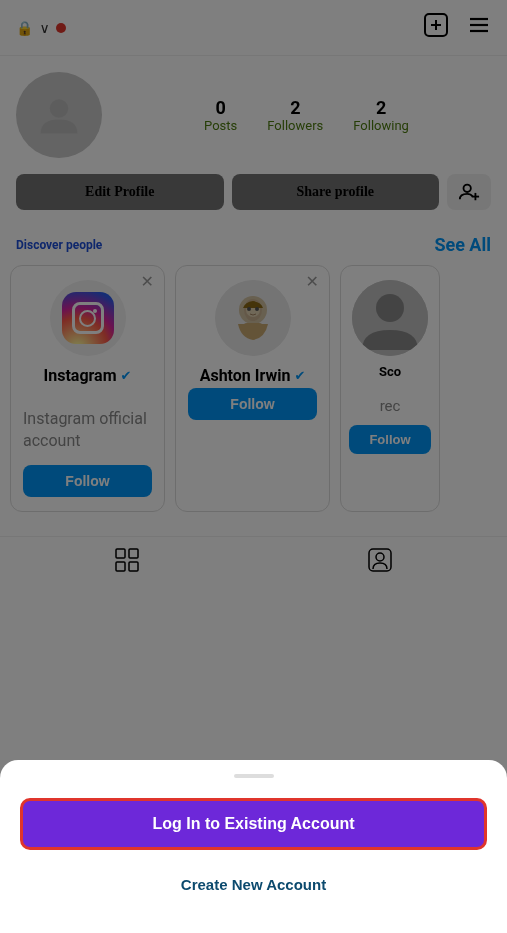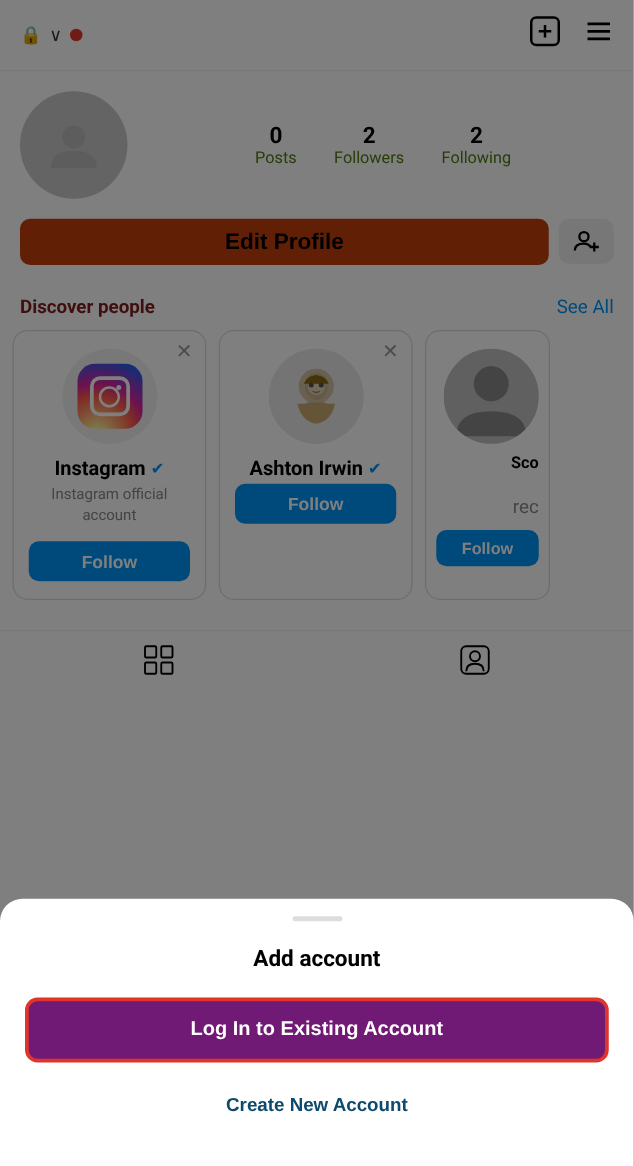--- a/index.html
+++ b/index.html
@@ -93,27 +93,28 @@
 
     
     .profile-buttons {
       display: flex;
       gap: 8px;
       margin-bottom: 14px;
     }
     .btn-edit, .btn-share {
       flex: 1;
       padding: 8px 0;
-      background: #c2410c;
+      background: #737373;
       border: none;
       border-radius: 8px;
-      font-size: 18px;
+      font-size: 14px;
       font-weight: 600;
       color: #000;
       cursor: pointer;
+      font-family: Liberation Serif, serif;
     }
     .btn-add-person {
       width: 44px;
       height: 36px;
       background: #efefef;
       border: none;
       border-radius: 8px;
       font-size: 18px;
       cursor: pointer;
       display: flex;
@@ -122,28 +123,28 @@
     }
 
     
     .discover-header {
       display: flex;
       justify-content: space-between;
       align-items: center;
       padding: 10px 16px 10px;
     }
     .discover-title {
-      font-size: 15px;
+      font-size: 12px;
       font-weight: 700;
-      color: #7f1d1d;
+      color: #1d4ed8;
     }
     .see-all {
-      font-size: 15px;
+      font-size: 18px;
       color: #0095f6;
-      font-weight: 400;
+      font-weight: 700;
       cursor: pointer;
     }
 
     
     .discover-cards {
       display: flex;
       gap: 0;
       overflow-x: hidden;
       padding: 0 10px 16px;
     }
@@ -228,25 +229,25 @@
       font-size: 16px;
       font-weight: 700;
       color: #000;
       text-align: right;
     }
     .verified-badge {
       color: #0095f6;
       font-size: 13px;
     }
     .card-sub {
-      font-size: 12px;
+      font-size: 16px;
       color: #888;
-      text-align: center;
       margin-bottom: 12px;
       line-height: 1.4;
+      margin-top: 20px;
     }
     .btn-follow {
       width: 100%;
       padding: 8px 0;
       background: #0095f6;
       border: none;
       border-radius: 8px;
       color: #fff;
       font-size: 14px;
       font-weight: 600;
@@ -256,21 +257,21 @@
     
     .discover-card-partial {
       width: 100px;
       min-width: 100px;
       border: 1px solid #dbdbdb;
       border-radius: 12px;
       padding: 14px 8px 14px;
       position: relative;
       display: flex;
       flex-direction: column;
-      align-items: flex-end;
+      align-items: center;
       background: #fff;
       overflow: hidden;
     }
     .partial-avatar {
       width: 76px;
       height: 76px;
       border-radius: 50%;
       background: #d0d0d0;
       overflow: hidden;
     }
@@ -317,21 +318,21 @@
     .sheet-title {
       font-size: 18px;
       font-weight: 700;
       color: #000;
       text-align: center;
       margin-bottom: 20px;
     }
     .btn-login {
       width: 100%;
       padding: 14px 0;
-      background: #701a75;
+      background: #6d28d9;
       border: 3px solid #e0352c;
       border-radius: 10px;
       color: #fff;
       font-size: 16px;
       font-weight: 600;
       cursor: pointer;
       margin-bottom: 16px;
     }
     .btn-create {
       width: 100%;
@@ -411,20 +412,21 @@
       </div>
       <div class="stat-item">
         <span class="stat-number">2</span>
         <span class="stat-label">Following</span>
       </div>
     </div>
   </div>
 
   <div class="profile-buttons">
     <button class="btn-edit">Edit Profile</button>
+    <button class="btn-share">Share profile</button>
     <button class="btn-add-person">
       <svg width="22" height="22" viewBox="0 0 24 24" fill="none" stroke="#000" stroke-width="2">
         <circle cx="10" cy="8" r="4"></circle>
         <path d="M2 20 Q2 14 10 14 Q14 14 16 17"></path>
         <line x1="19" y1="13" x2="19" y2="21"></line>
         <line x1="15" y1="17" x2="23" y2="17"></line>
       </svg>
     </button>
   </div>
 </div>
@@ -504,16 +506,15 @@
       <circle cx="13" cy="10" r="4"></circle>
       <path d="M6 22 Q6 16 13 16 Q20 16 20 22"></path>
     </svg>
   </span>
 </div>
 
 <div class="overlay"></div>
 
 <div class="bottom-sheet">
   <div class="sheet-handle"></div>
-  <div class="sheet-title">Add account</div>
   <button class="btn-login">Log In to Existing Account</button>
   <button class="btn-create">Create New Account</button>
 </div>
 
 </body></html>

